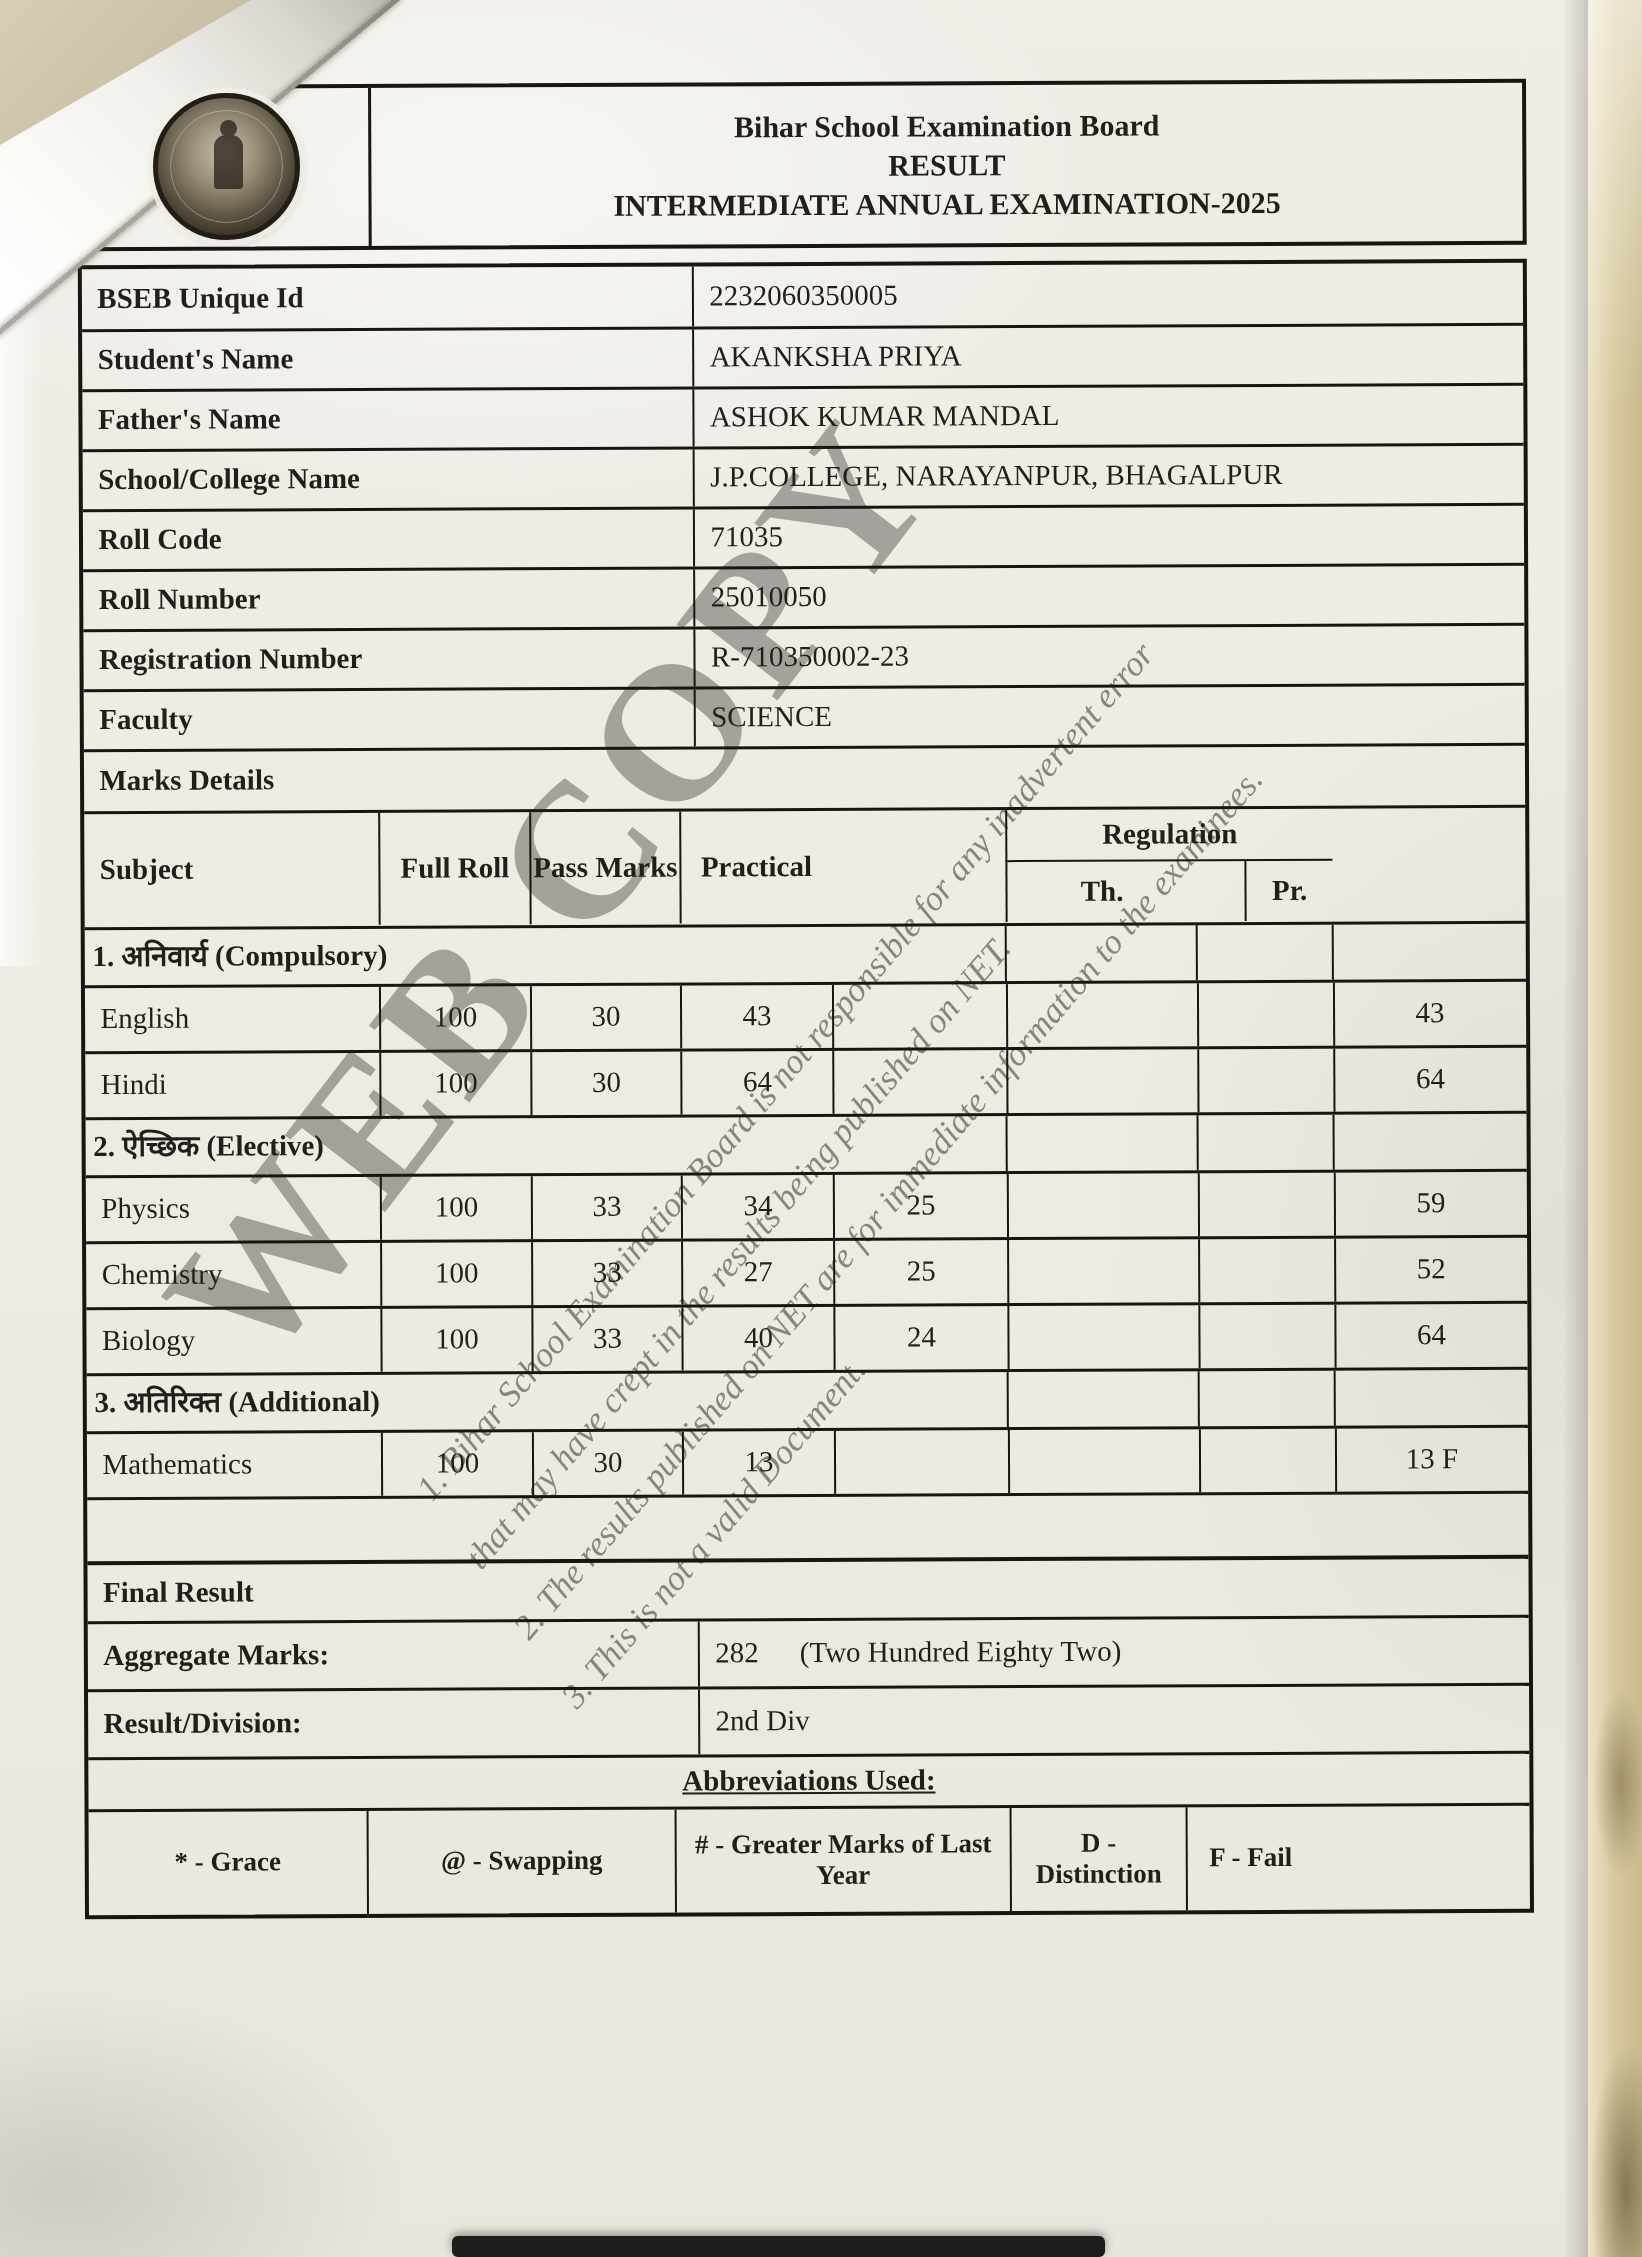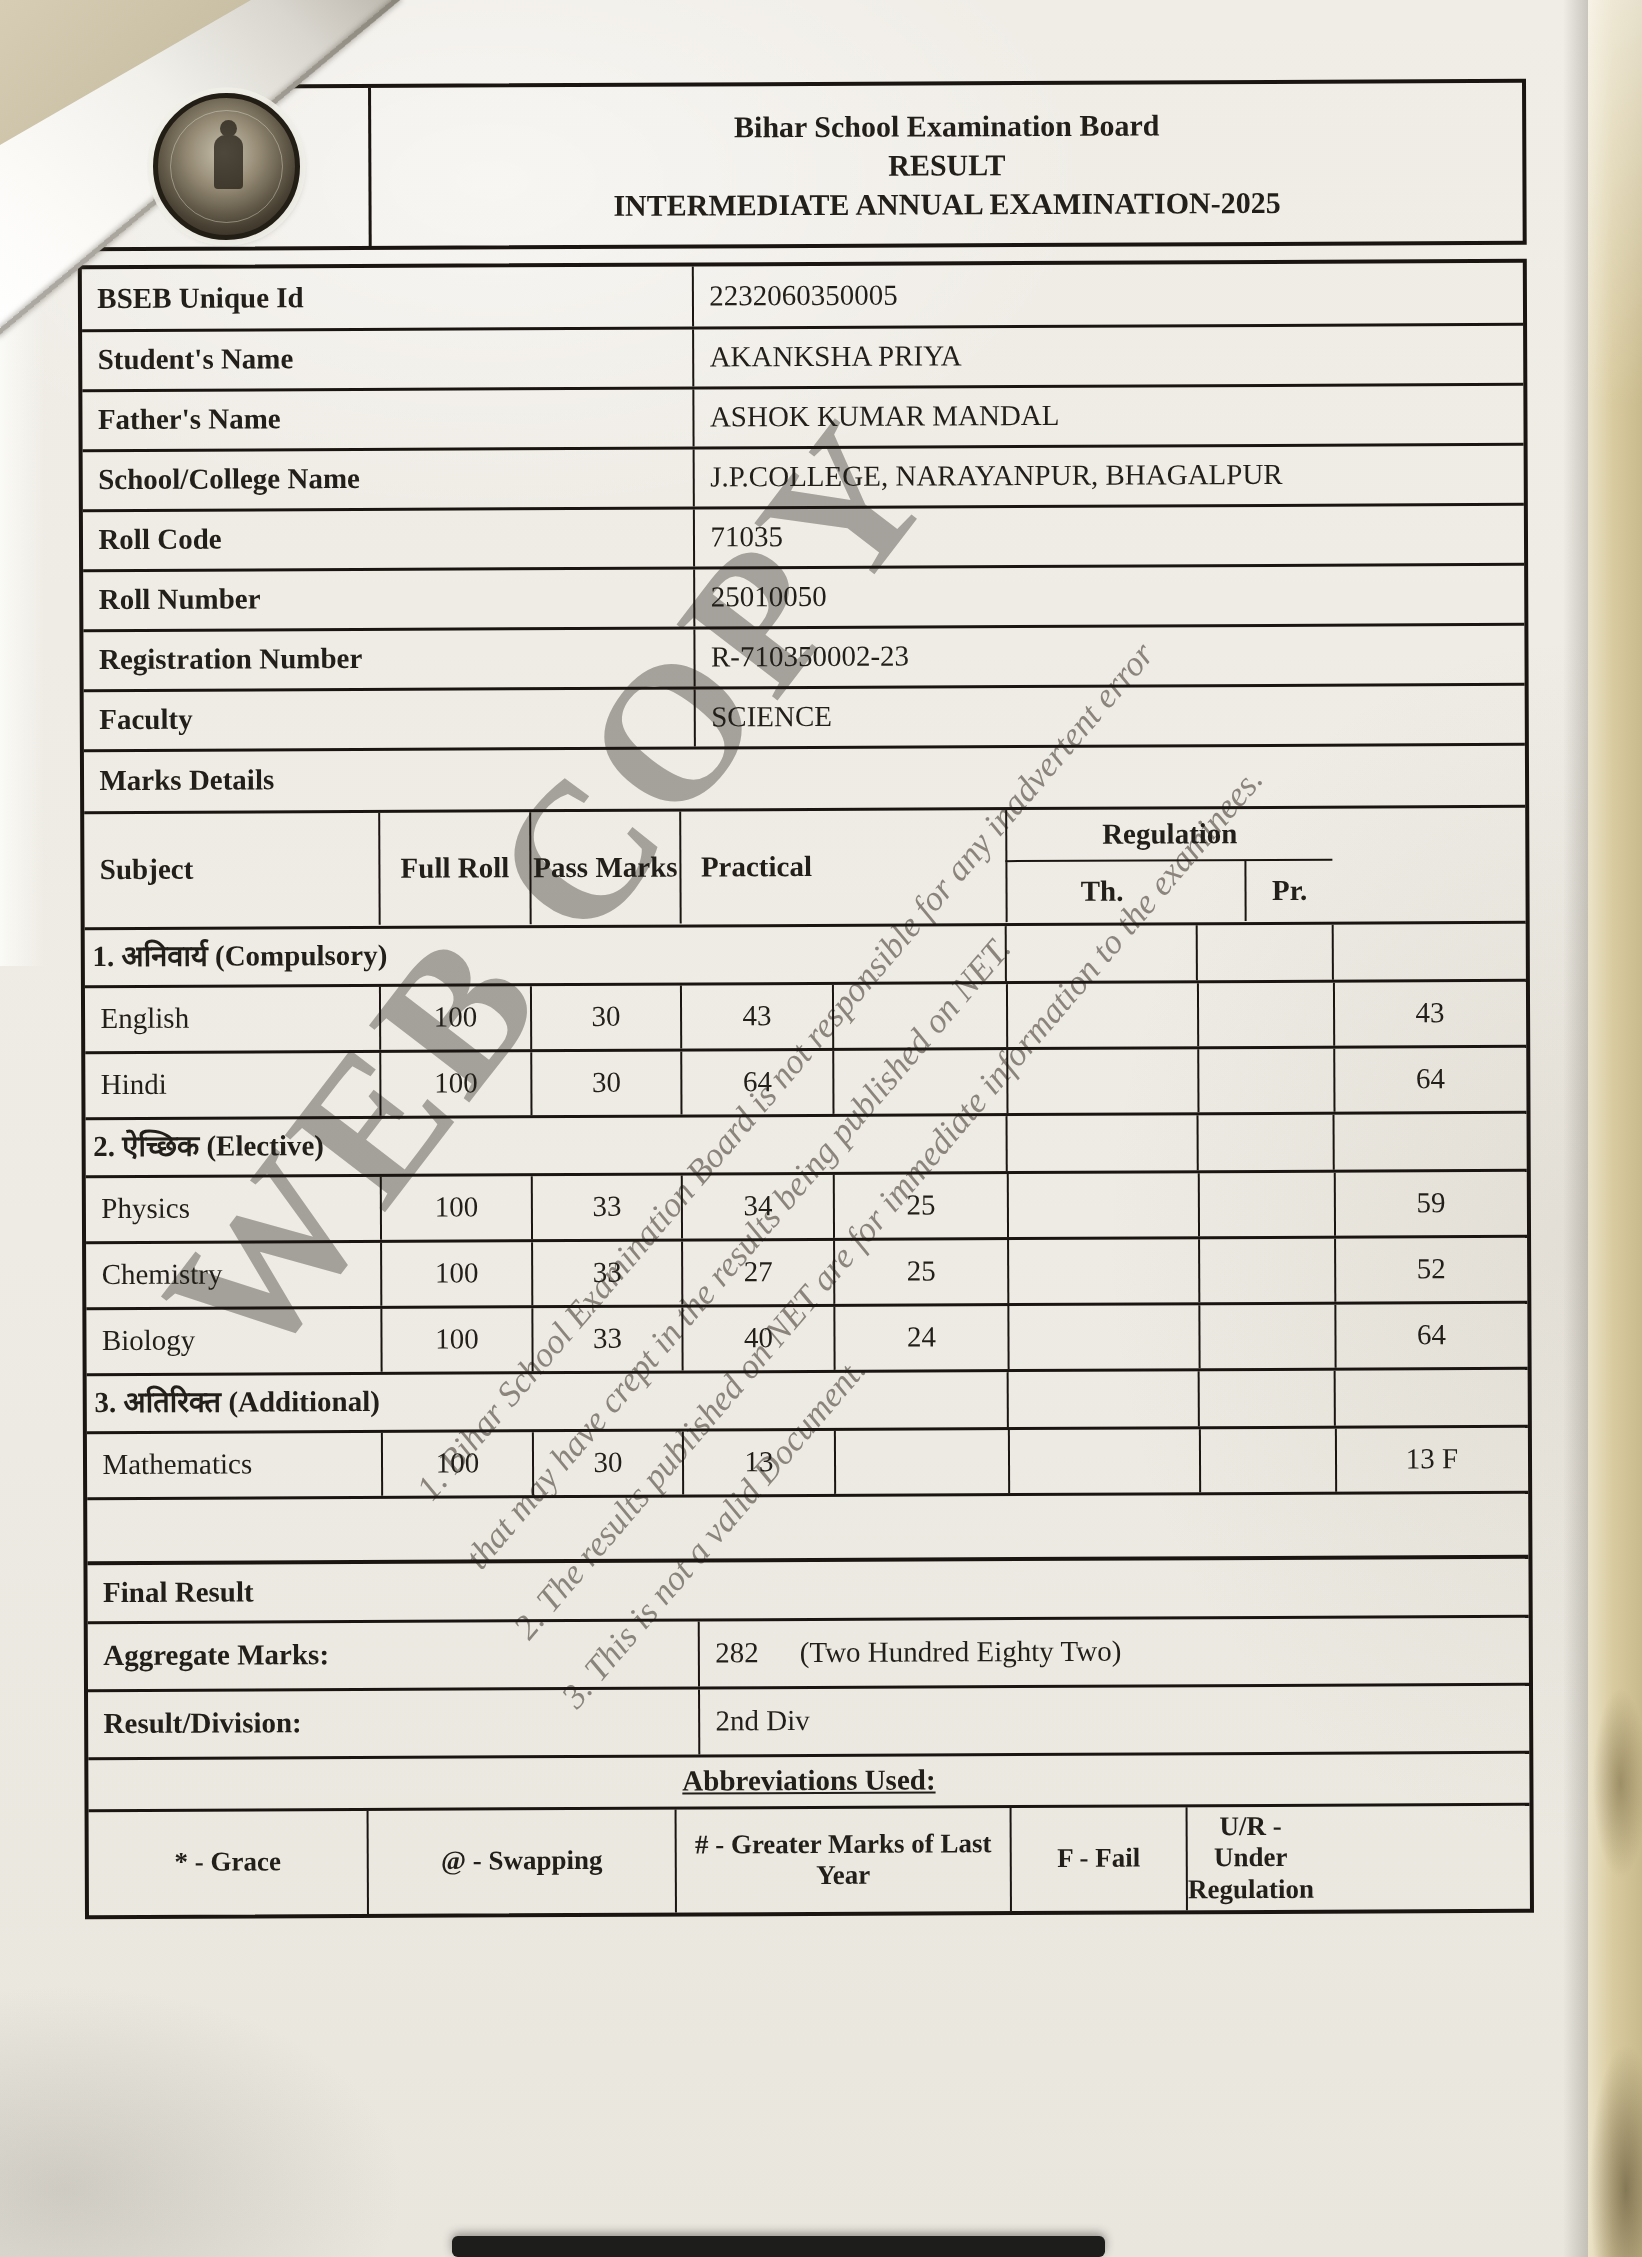--- a/index.html
+++ b/index.html
@@ -318,22 +318,22 @@
         <div class="cell lft">2nd Div</div>
       </div>
 
       <div class="row abbr-title">
         <div class="cell nb">Abbreviations Used:</div>
       </div>
       <div class="row abbr">
         <div class="cell nb">* - Grace</div>
         <div class="cell">@ - Swapping</div>
         <div class="cell"># - Greater Marks of Last Year</div>
+        <div class="cell">D - Distinction</div>
         <div class="cell">F - Fail</div>
-        <div class="cell">U/R - Under Regulation</div>
       </div>
 
     </div>
   </div>
 
   <div class="logo">
     <div class="ring"></div>
     <div class="fig"></div>
   </div>
 

